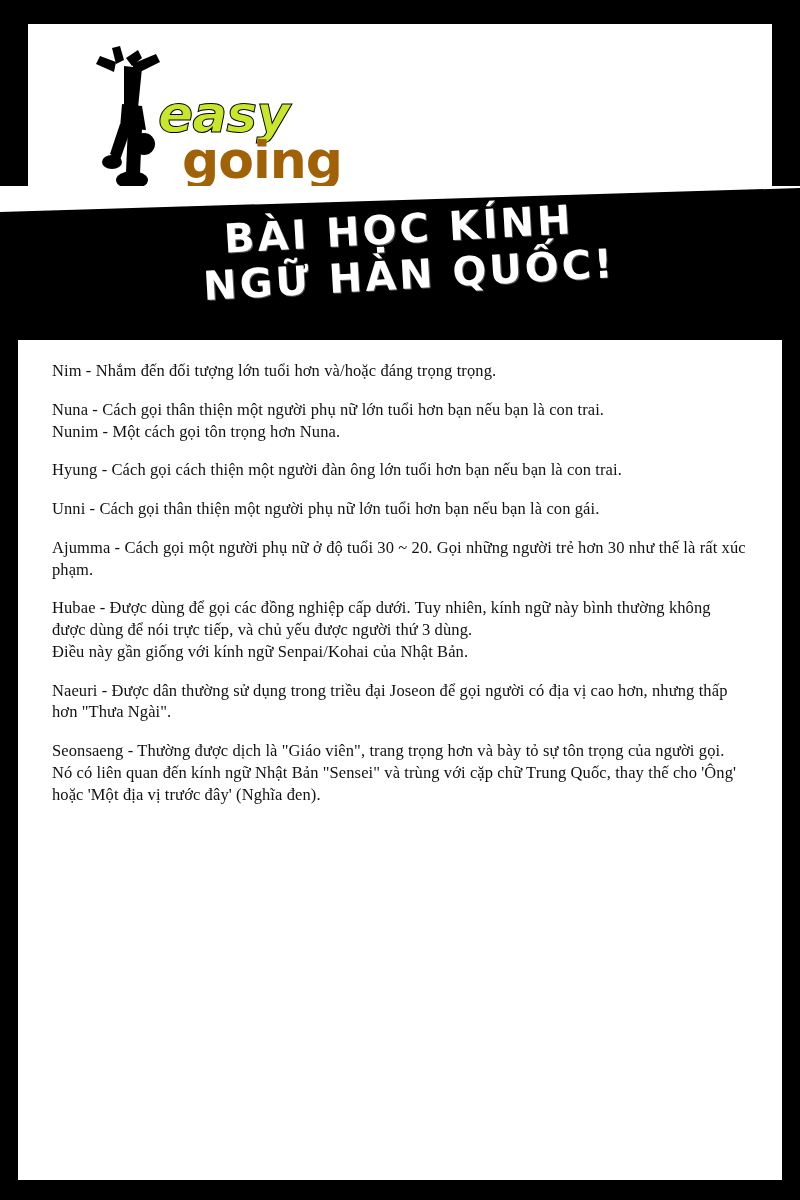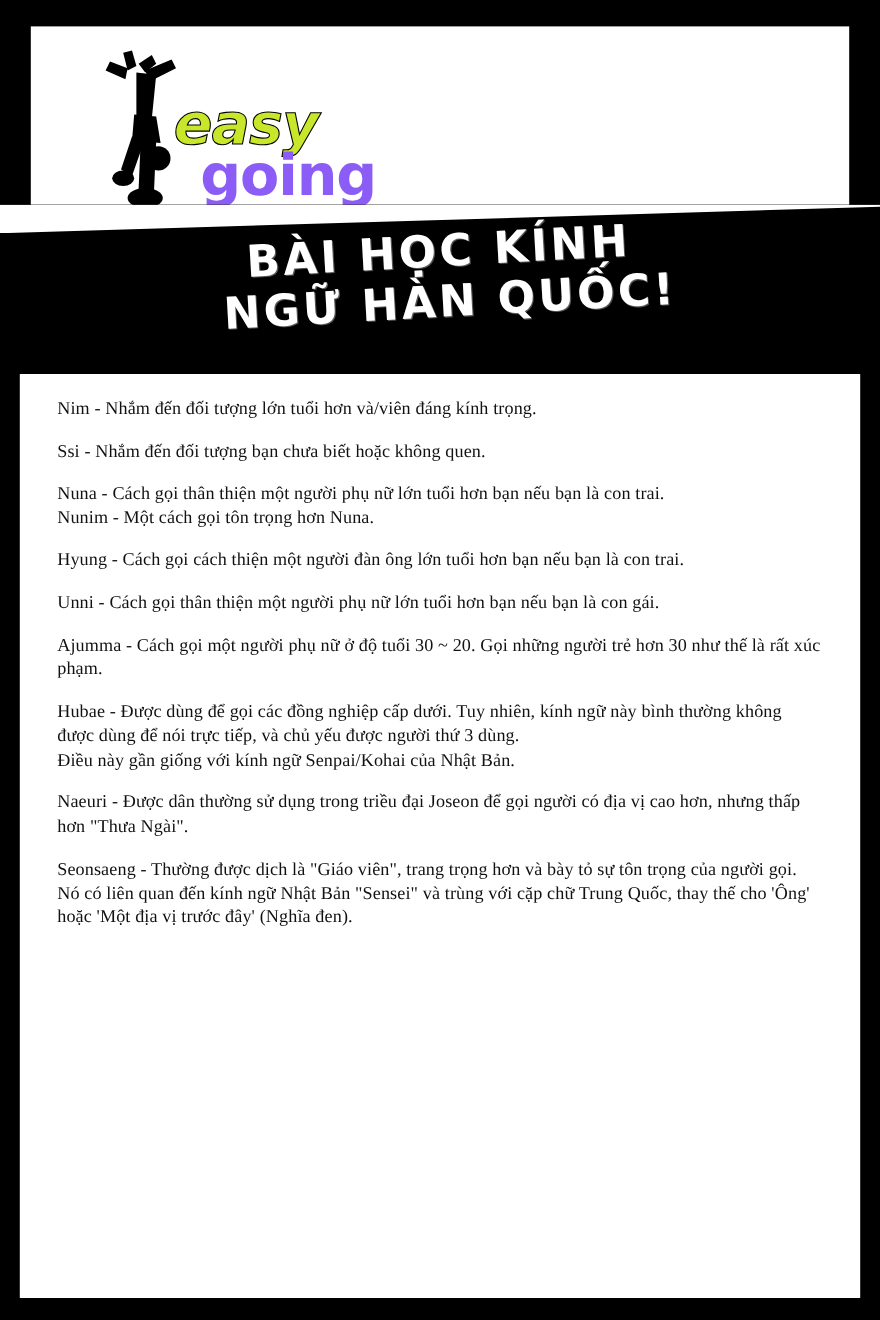--- a/index.html
+++ b/index.html
@@ -58,21 +58,21 @@
     line-height: 1;
     -webkit-text-stroke: 1px #000;
   }
   .logo-going {
     position: absolute;
     left: 112px;
     top: 98px;
     font-family: "DejaVu Sans", sans-serif;
     font-weight: bold;
     font-size: 52px;
-    color: #8b5cf6;
+    color: #a16207;
     letter-spacing: -1px;
     line-height: 1;
   }
 
   
   .title-band {
     position: absolute;
     left: 0;
     top: 186px;
     width: 800px;
@@ -169,22 +169,21 @@
 
   <div class="title-band">
     <div class="edge-top"></div>
     <div class="title-text">
       <span>BÀI HỌC KÍNH</span>
       <span class="title-line2">NGỮ HÀN QUỐC!</span>
     </div>
   </div>
 
   <div class="sheet">
-    <p class="entry">Nim - Nhắm đến đối tượng lớn tuổi hơn và/viên đáng kính trọng.</p>
-    <p class="entry">Ssi - Nhắm đến đối tượng bạn chưa biết hoặc không quen.</p>
+    <p class="entry">Nim - Nhắm đến đối tượng lớn tuổi hơn và/hoặc đáng trọng trọng.</p>
     <p class="entry">Nuna - Cách gọi thân thiện một người phụ nữ lớn tuổi hơn bạn nếu bạn là con trai.<br>Nunim - Một cách gọi tôn trọng hơn Nuna.</p>
     <p class="entry">Hyung - Cách gọi cách thiện một người đàn ông lớn tuổi hơn bạn nếu bạn là con trai.</p>
     <p class="entry">Unni - Cách gọi thân thiện một người phụ nữ lớn tuổi hơn bạn nếu bạn là con gái.</p>
     <p class="entry">Ajumma - Cách gọi một người phụ nữ ở độ tuổi 30 ~ 20. Gọi những người trẻ hơn 30 như thế là rất xúc phạm.</p>
     <p class="entry">Hubae - Được dùng để gọi các đồng nghiệp cấp dưới. Tuy nhiên, kính ngữ này bình thường không được dùng để nói trực tiếp, và chủ yếu được người thứ 3 dùng.<br>Điều này gần giống với kính ngữ Senpai/Kohai của Nhật Bản.</p>
     <p class="entry">Naeuri - Được dân thường sử dụng trong triều đại Joseon để gọi người có địa vị cao hơn, nhưng thấp hơn "Thưa Ngài".</p>
     <p class="entry">Seonsaeng - Thường được dịch là "Giáo viên", trang trọng hơn và bày tỏ sự tôn trọng của người gọi. Nó có liên quan đến kính ngữ Nhật Bản "Sensei" và trùng với cặp chữ Trung Quốc, thay thế cho 'Ông' hoặc 'Một địa vị trước đây' (Nghĩa đen).</p>
   </div>
 
 </div>

